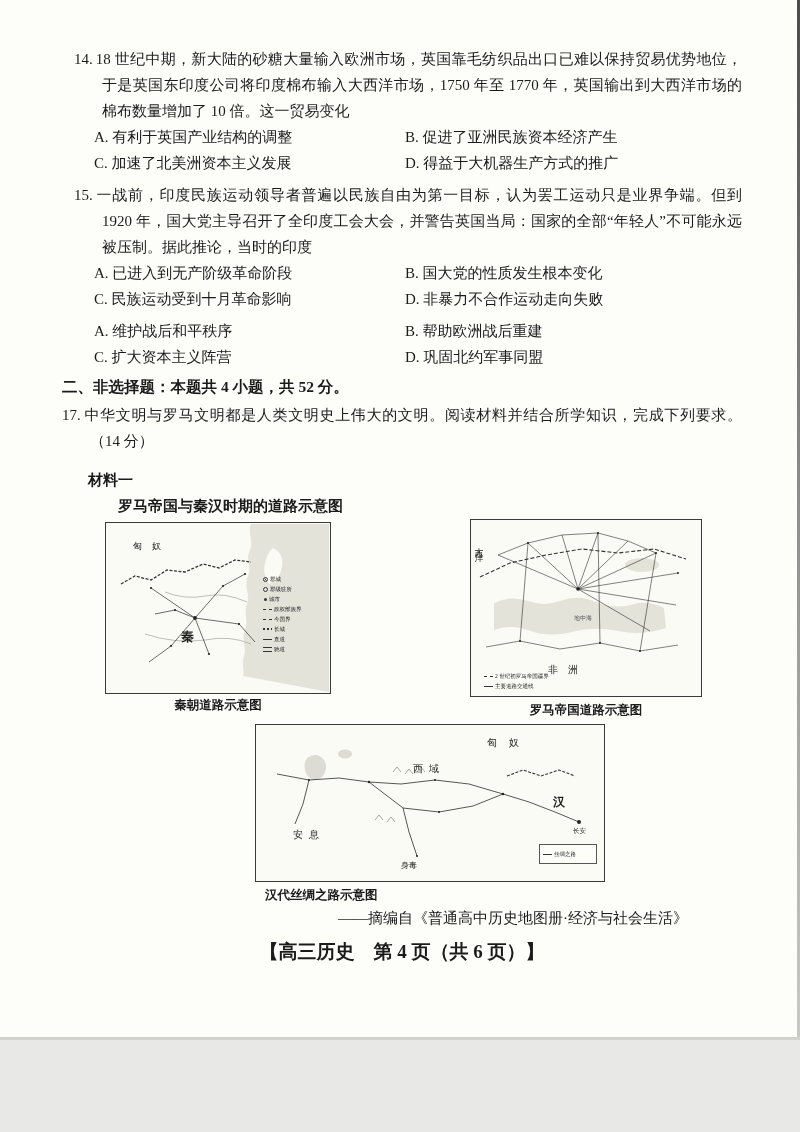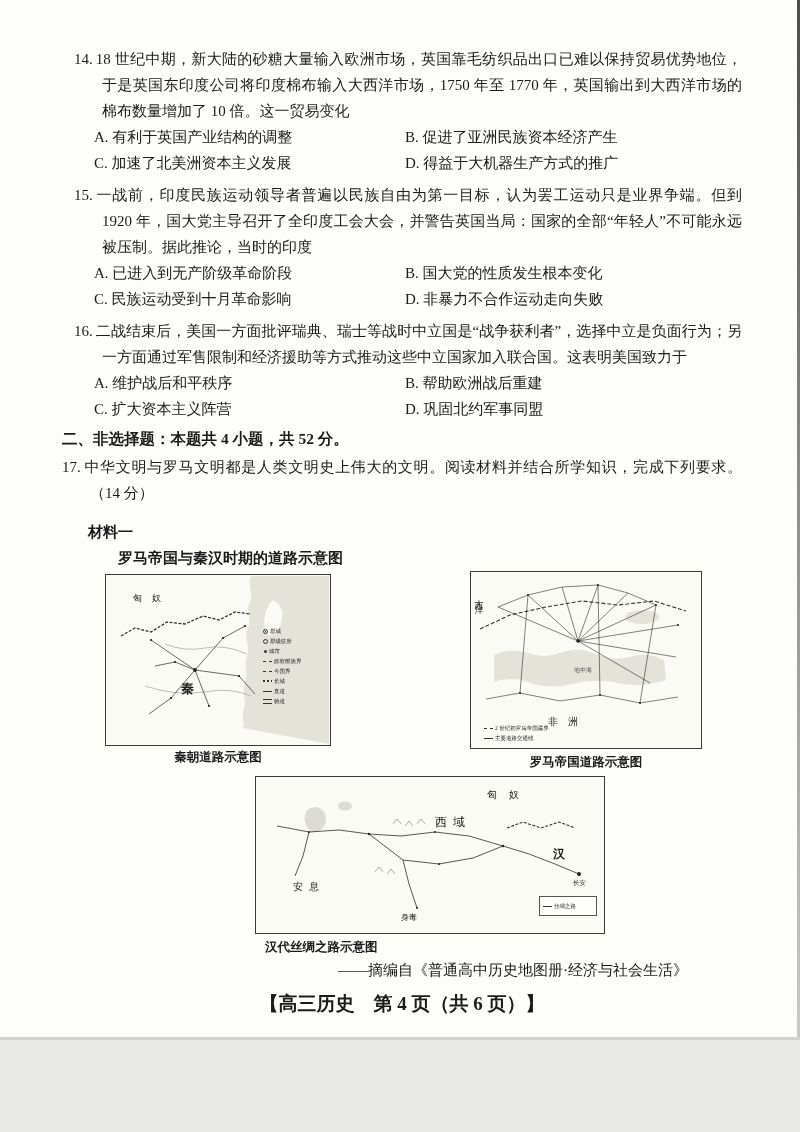--- a/index.html
+++ b/index.html
@@ -92,21 +92,20 @@
           <span class="opt-b">B. 国大党的性质发生根本变化</span>
         </div>
         <div class="opt-row">
           <span class="opt-a">C. 民族运动受到十月革命影响</span>
           <span class="opt-b">D. 非暴力不合作运动走向失败</span>
         </div>
       </div>
     </div>
 
     <div class="question">
-      <p class="stem"><span class="qnum">16.</span><span>二战结束后，美国一方面批评瑞典、瑞士等战时中立国是“战争获利者”，选择中立是负面行为；另一方面通过军售限制和经济援助等方式推动这些中立国家加入联合国。这表明美国致力于</span></p>
       <div class="options">
         <div class="opt-row">
           <span class="opt-a">A. 维护战后和平秩序</span>
           <span class="opt-b">B. 帮助欧洲战后重建</span>
         </div>
         <div class="opt-row">
           <span class="opt-a">C. 扩大资本主义阵营</span>
           <span class="opt-b">D. 巩固北约军事同盟</span>
         </div>
       </div>
@@ -268,21 +267,21 @@
               <circle cx="114" cy="58" r="1.2"></circle>
             <circle cx="180" cy="56" r="1"></circle>
               <circle cx="184" cy="88" r="1"></circle>
               <circle cx="54" cy="56" r="1"></circle>
             <circle cx="162" cy="132" r="1"></circle>
           </g>
         </svg>
         <div class="map-lbl" style="left:232px; top:14px; font-size:10px; letter-spacing:12px;">匈奴</div>
         <div class="map-lbl" style="left:298px; top:72px; font-size:12px; font-weight:bold;">汉</div>
         <div class="map-lbl" style="left:318px; top:104px; font-size:6.5px;">长安</div>
-        <div class="map-lbl ls-mid" style="left:180px; top:40px; font-size:12px;font-family:Liberation Serif, serif;">西域</div>
+        <div class="map-lbl ls-mid" style="left:158px; top:40px; font-size:10px;font-family:Liberation Serif, serif;">西域</div>
         <div class="map-lbl ls-mid" style="left:38px; top:106px; font-size:10px;">安息</div>
         <div class="map-lbl" style="left:146px; top:138px; font-size:8px;">身毒</div>
         <div class="han-legend-box">
           <div class="lg-row">
               <span class="sym sym-line"></span>
               <span>丝绸之路</span>
             </div>
         </div>
       </div>
       <div class="caption cap-han">汉代丝绸之路示意图</div>

